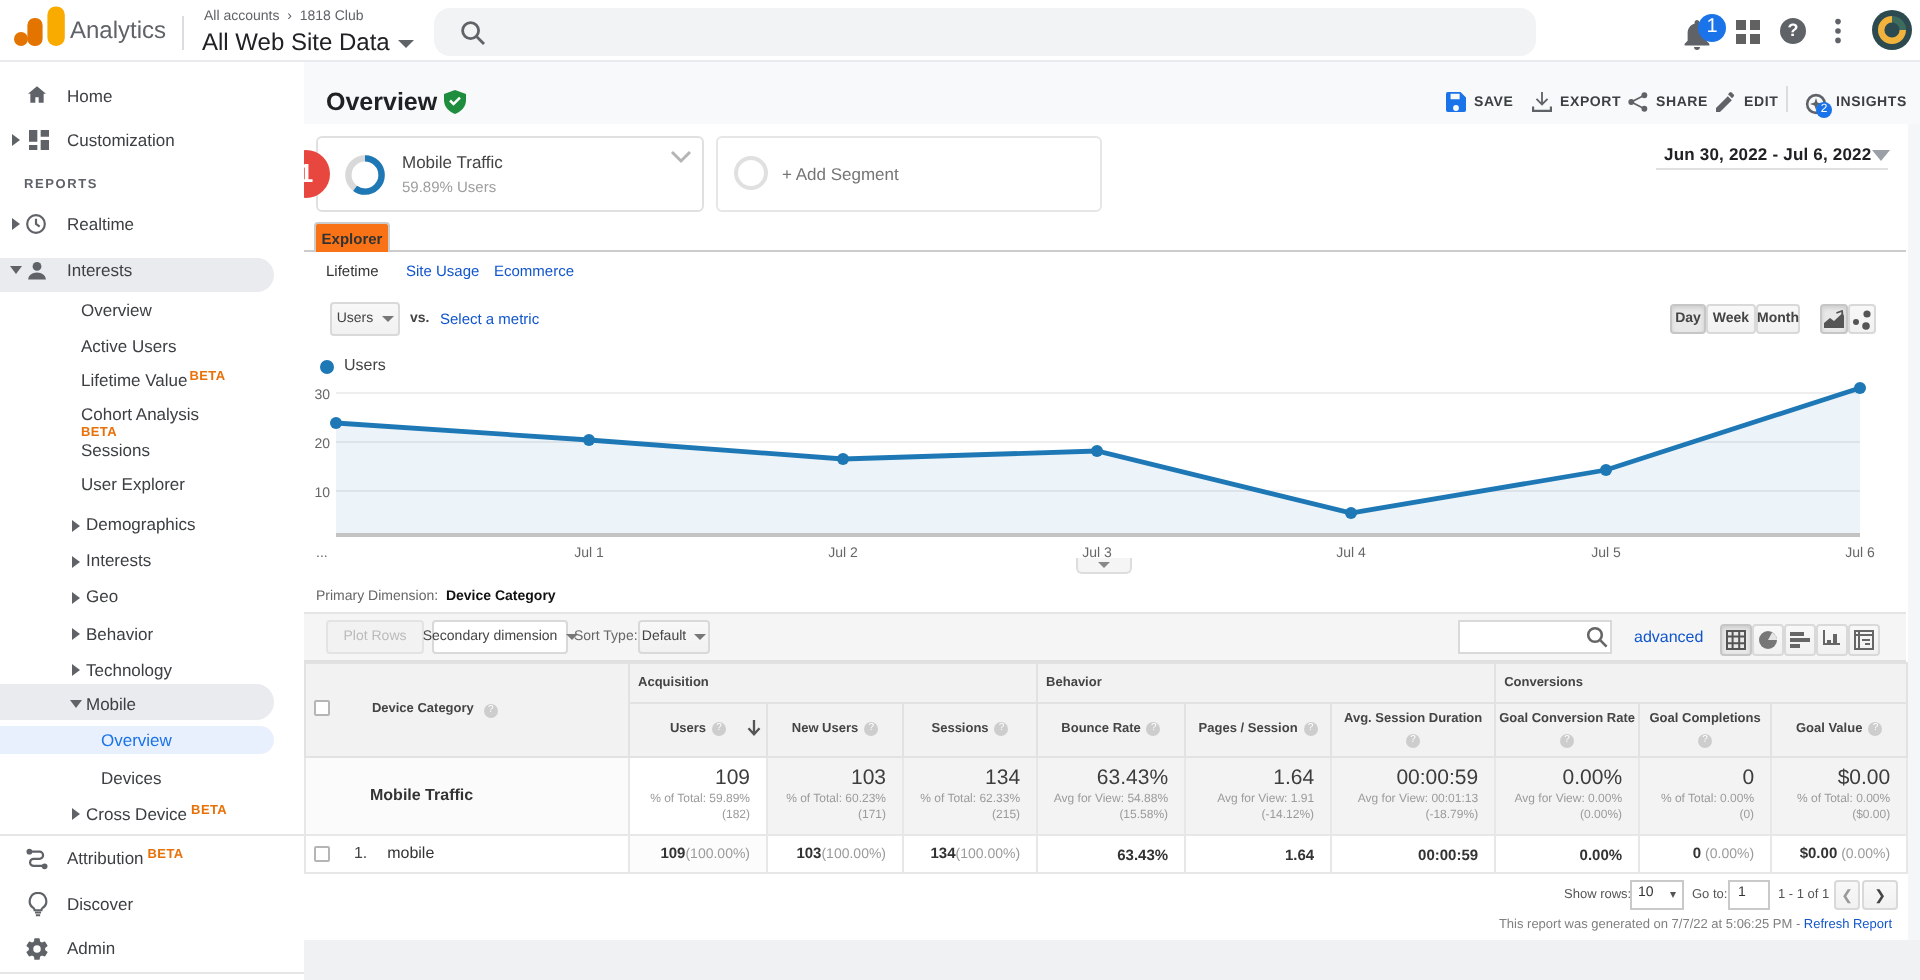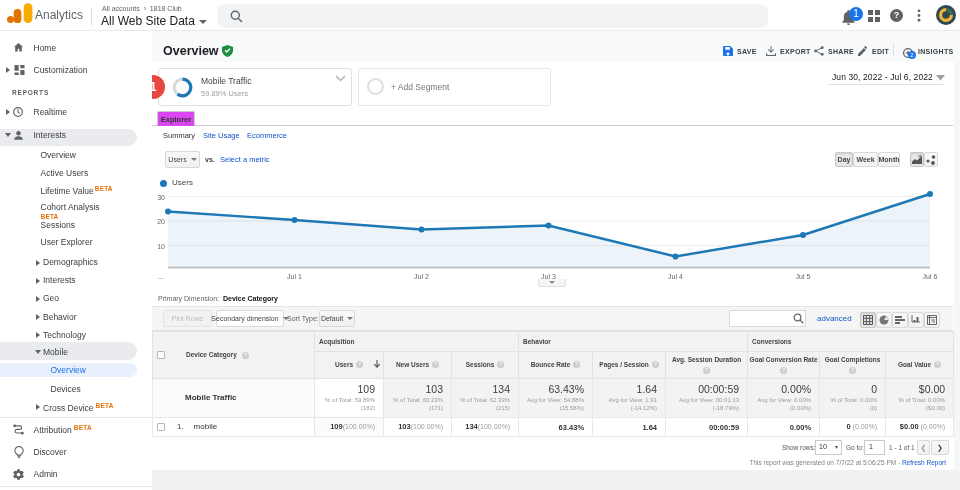--- a/index.html
+++ b/index.html
@@ -187,29 +187,29 @@
 <svg class="abs" style="left:335px;top:75px;z-index:7;" width="11" height="7" viewBox="0 0 11 7">
       <path d="M1 1l4.5 4.5L10 1" fill="none" stroke="#b5b5b5" stroke-width="1.5"></path>
     </svg>
 <div class="abs" style="left:141px;top:75px;width:24px;height:24px;border-radius:50%;background:#e8473f;color:#fff;font-size:13px;font-weight:bold;line-height:24px;text-align:center;z-index:9;">1</div>
 <div class="abs" style="left:358px;top:68px;width:193px;height:38px;background:#fff;border:1px solid #e6e6e6;border-radius:3px;z-index:6;"></div>
 <div class="abs" style="left:367px;top:78px;width:17px;height:17px;border-radius:50%;border:2px solid #e0e0e0;z-index:7;"></div>
 <div class="abs" style="left:391px;top:82px;font-size:8.5px;color:#757575;z-index:7;">+ Add Segment</div>
 
 <div class="abs" style="left:762px;top:62px;width:191px;height:62px;background:#fff;border-radius:8px 8px 0 0;z-index:6;"></div>
 <div class="abs" style="left:828px;top:69px;width:116px;height:16px;border-bottom:1px solid #e0e0e0;z-index:7;"></div>
-<div class="abs" style="left:832px;top:72px;font-size:8.5px;font-weight:normal;letter-spacing:.1px;color:#202124;white-space:nowrap;z-index:8;">Jun 30, 2022 - Jul 6, 2022</div>
+<div class="abs" style="left:832px;top:72px;font-size:8.5px;font-weight:bold;letter-spacing:.1px;color:#202124;white-space:nowrap;z-index:8;">Jun 30, 2022 - Jul 6, 2022</div>
 <svg class="abs" style="left:936px;top:75px;z-index:8;" width="9" height="6" viewBox="0 0 9 6">
       <path d="M0 0h9L4.5 5.5z" fill="#9aa0a6"></path>
     </svg>
 
-<div class="abs" style="left:157px;top:111px;width:38px;height:15px;background:#d946ef;border:1px solid #ccc;border-bottom:none;border-radius:2px 2px 0 0;font-size:7.5px;font-weight:bold;color:#333;text-align:center;line-height:15px;z-index:7;">Explorer</div>
+<div class="abs" style="left:157px;top:111px;width:38px;height:15px;background:#f97316;border:1px solid #ccc;border-bottom:none;border-radius:2px 2px 0 0;font-size:7.5px;font-weight:bold;color:#333;text-align:center;line-height:15px;z-index:7;">Explorer</div>
 <div class="abs" style="left:152px;top:125px;width:801px;height:345px;background:#fff;border-top:1px solid #ccc;z-index:5;"></div>
 <div class="abs" style="left:158px;top:124px;width:36px;height:3px;background:#fff;z-index:6;"></div>
-<div class="abs" style="left:163px;top:131px;font-size:7.5px;color:#333;z-index:7;">Summary</div>
+<div class="abs" style="left:163px;top:131px;font-size:7.5px;color:#333;z-index:7;">Lifetime</div>
 <a class="abs link" style="left:203px;top:131px;font-size:7.5px;z-index:7;">Site Usage</a>
 <a class="abs link" style="left:247px;top:131px;font-size:7.5px;z-index:7;">Ecommerce</a>
 <div class="abs gabtn" style="left:165px;top:151px;width:35px;height:17px;gap:4px;font-size:7px;z-index:7;">Users
   <span class="car" style="border-left:3px solid transparent;border-right:3px solid transparent;border-top:3.5px solid #777;"></span>
 </div>
 <div class="abs" style="left:205px;top:156px;font-size:7px;font-weight:bold;color:#444;z-index:7;">vs.</div>
 <a class="abs link" style="left:220px;top:155px;font-size:7.5px;z-index:7;">Select a metric</a>
 <div class="abs gabtn pressed" style="left:835px;top:152px;width:18px;height:15px;font-size:7px;font-weight:bold;z-index:7;">Day</div>
 <div class="abs gabtn" style="left:853px;top:152px;width:25px;height:15px;font-size:7px;font-weight:bold;z-index:7;">Week</div>
 <div class="abs gabtn" style="left:878px;top:152px;width:22px;height:15px;font-size:7px;font-weight:bold;z-index:7;">Month</div>

